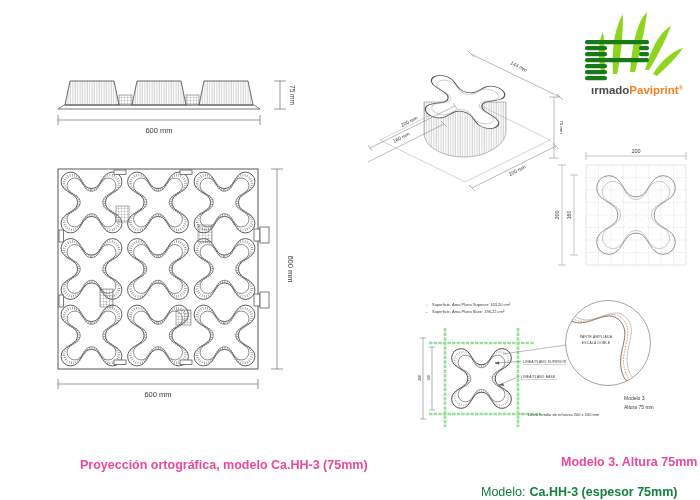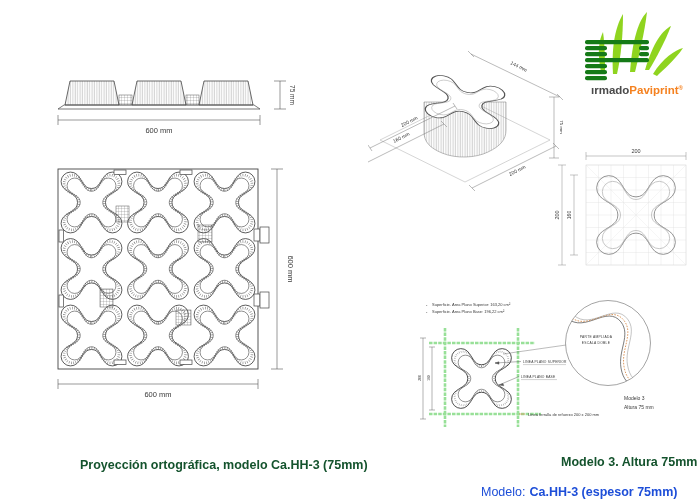--- a/index.html
+++ b/index.html
@@ -5,24 +5,24 @@
   html,body{margin:0;padding:0;}
   body{
     width:700px;height:500px;position:relative;overflow:hidden;
     background:#ffffff;
     font-family:"Liberation Sans","DejaVu Sans",sans-serif;
     color:#222;
   }
   .fig{position:absolute;}
   svg{display:block;}
   svg text{font-family:"Liberation Sans","DejaVu Sans",sans-serif;fill:#3a3a3a;}
-  .cap{position:absolute;font-weight:bold;font-size:12.5px;color:#14532d;white-space:nowrap;}
+  .cap{position:absolute;font-weight:bold;font-size:12.5px;color:#ec4899;white-space:nowrap;}
   .cap-left{left:80px;top:458px;}
   .cap-right{left:561px;top:455px;}
-  .model-line{position:absolute;left:481px;top:485px;font-size:12.5px;color:#1d4ed8;white-space:nowrap;}
+  .model-line{position:absolute;left:481px;top:485px;font-size:12.5px;color:#15803d;white-space:nowrap;}
   .model-line .lbl{font-weight:normal;}
   .model-line .val{font-weight:bold;margin-left:4px;}
 </style>
 </head>
 <body>
 
 <svg width="0" height="0" style="position:absolute">
   <defs>
     <path id="clover" d="M 0,-12.5 C 7,-12.5 8,-20 13,-25 A 8.5 8.5 0 0 1 25,-13 C 20,-8 12.5,-7 12.5,0 C 12.5,7 20,8 25,13 A 8.5 8.5 0 0 1 13,25 C 8,20 7,12.5 0,12.5 C -7,12.5 -8,20 -13,25 A 8.5 8.5 0 0 1 -25,13 C -20,8 -12.5,7 -12.5,0 C -12.5,-7 -20,-8 -25,-13 A 8.5 8.5 0 0 1 -13,-25 C -8,-20 -7,-12.5 0,-12.5 Z"></path>
     <pattern id="vh" width="2.4" height="6" patternUnits="userSpaceOnUse">

